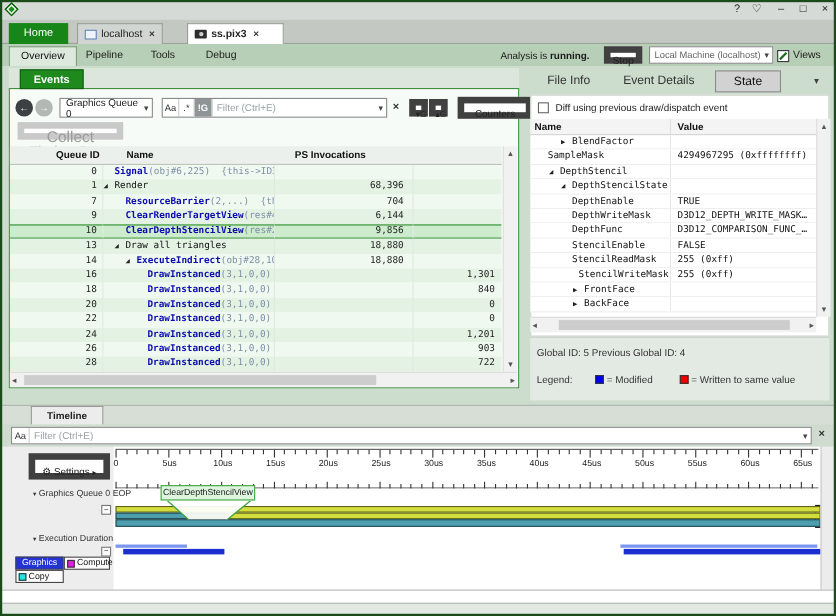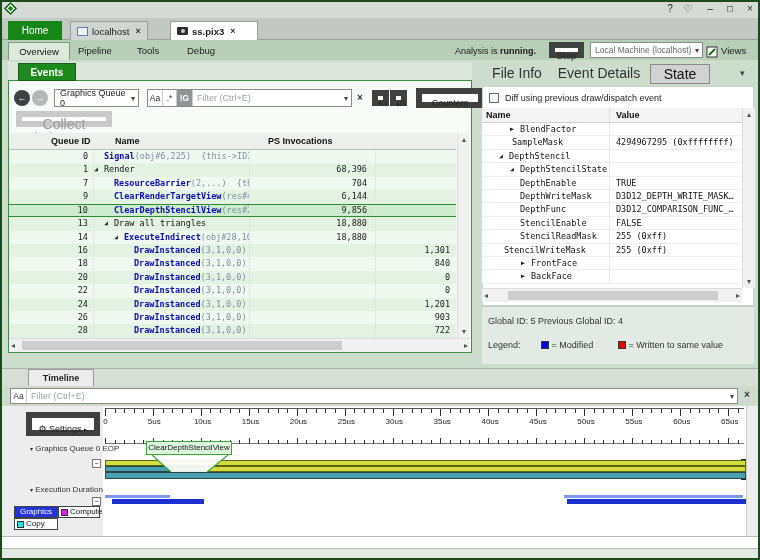--- a/index.html
+++ b/index.html
@@ -54,21 +54,21 @@
   .c.ps{flex:1;text-align:right;padding-right:6px;color:#222;}
   .arr{width:10px;flex:none;font-size:6.5px;color:#222;}
   .fn{font-weight:bold;color:#0b0bb0;}
   .args{color:#7d8fa6;}
   .plain{color:#111;}
   .vscroll{position:absolute;background:#f1f1f1;border-left:1px solid #dcdcdc;font-size:8px;color:#555;text-align:center;}
   .hscroll{position:absolute;background:#f1f1f1;border-top:1px solid #dcdcdc;font-size:8px;color:#555;}
   .thumb{position:absolute;background:#cdcdcd;}
 
   
-  .stab{position:absolute;top:64px;height:20px;font-size:14px;color:#333;text-align:center;line-height:19px;}
+  .stab{position:absolute;top:64px;height:20px;font-size:11px;color:#333;text-align:center;line-height:19px;}
   .stab.active{background:#d2d2d2;border:1px solid #8a8a8a;color:#111;}
   .state-bg{position:absolute;left:482px;top:86px;width:272px;height:220px;background:#fff;border:1px solid #c9d3c9;}
   .srow{display:flex;height:13.4px;line-height:13px;border-bottom:1px solid #eeeeee;background:#fff;font-family:"DejaVu Sans Mono", monospace;font-size:8.5px;color:#111;white-space:pre;}
   .sname{width:128px;flex:none;border-right:1px solid #e8e8e8;overflow:hidden;display:flex;}
   .sval{flex:1;padding-left:6px;overflow:hidden;}
   .sarr{width:10px;flex:none;font-size:6.5px;color:#222;}
   .footerbar{position:absolute;left:482px;top:306px;width:272px;height:58px;background:#e3eae3;border-top:1px solid #c2cac2;font-size:9px;color:#333;}
   .sq{display:inline-block;width:8px;height:8px;vertical-align:-1px;}
 
   
@@ -202,29 +202,29 @@
   <div class="state-bg"></div>
   <div class="abs" style="left:489px;top:93px;width:10px;height:10px;border:1px solid #666;background:#fff;"></div>
   <div class="abs" style="left:505px;top:93px;font-size:9px;color:#222;">Diff using previous draw/dispatch event</div>
 
   <div class="abs" style="left:482px;top:108px;width:260px;height:15px;background:#f4f4f4;border-bottom:1px solid #cfcfcf;display:flex;font-size:9px;font-weight:bold;line-height:14px;color:#111;">
     <span style="width:128px;padding-left:4px;border-right:1px solid #e0e0e0;">Name</span>
     <span style="padding-left:6px;">Value</span>
   </div>
   <div class="abs" style="left:482px;top:123px;width:260px;height:162px;overflow:hidden;">
       <div class="srow"><div class="sname" style="padding-left: 28px;"><span class="sarr">▶</span><span>BlendFactor</span></div><div class="sval"></div></div>
-      <div class="srow"><div class="sname" style="padding-left: 20px;"><span class="sarr"></span><span>SampleMask</span></div><div class="sval">4294967295 (0xffffffff)</div></div>
+      <div class="srow"><div class="sname" style="padding-left: 6px;"><span class="sarr"></span><span>SampleMask</span></div><div class="sval">4294967295 (0xffffffff)</div></div>
       <div class="srow"><div class="sname" style="padding-left: 17px;"><span class="sarr">◢</span><span>DepthStencil</span></div><div class="sval"></div></div>
       <div class="srow"><div class="sname" style="padding-left: 28px;"><span class="sarr">◢</span><span>DepthStencilState</span></div><div class="sval"></div></div>
       <div class="srow"><div class="sname" style="padding-left: 28px;"><span class="sarr"></span><span>DepthEnable</span></div><div class="sval">TRUE</div></div>
       <div class="srow"><div class="sname" style="padding-left: 28px;"><span class="sarr"></span><span>DepthWriteMask</span></div><div class="sval">D3D12_DEPTH_WRITE_MASK…</div></div>
       <div class="srow"><div class="sname" style="padding-left: 28px;"><span class="sarr"></span><span>DepthFunc</span></div><div class="sval">D3D12_COMPARISON_FUNC_…</div></div>
       <div class="srow"><div class="sname" style="padding-left: 28px;"><span class="sarr"></span><span>StencilEnable</span></div><div class="sval">FALSE</div></div>
       <div class="srow"><div class="sname" style="padding-left: 28px;"><span class="sarr"></span><span>StencilReadMask</span></div><div class="sval">255 (0xff)</div></div>
-      <div class="srow"><div class="sname" style="padding-left: 12px;"><span class="sarr"></span><span>StencilWriteMask</span></div><div class="sval">255 (0xff)</div></div>
+      <div class="srow"><div class="sname" style="padding-left: 12px; gap: 22px;"><span class="sarr"></span><span>StencilWriteMask</span></div><div class="sval">255 (0xff)</div></div>
       <div class="srow"><div class="sname" style="padding-left: 39px;"><span class="sarr">▶</span><span>FrontFace</span></div><div class="sval"></div></div>
       <div class="srow"><div class="sname" style="padding-left: 39px;"><span class="sarr">▶</span><span>BackFace</span></div><div class="sval"></div></div>
     </div>
   <div class="vscroll" style="left:742px;top:108px;width:13px;height:180px;">
     <div style="position:absolute;top:2px;left:0;right:0;">▴</div>
     <div style="position:absolute;bottom:2px;left:0;right:0;">▾</div>
   </div>
   <div class="hscroll" style="left:482px;top:288px;width:260px;height:14px;">
     <span style="position:absolute;left:2px;top:2px;">◂</span>
     <span style="position:absolute;right:2px;top:2px;">▸</span>

